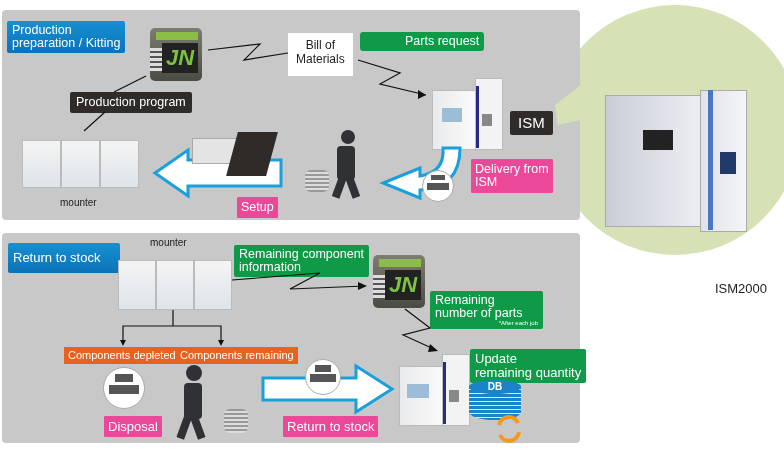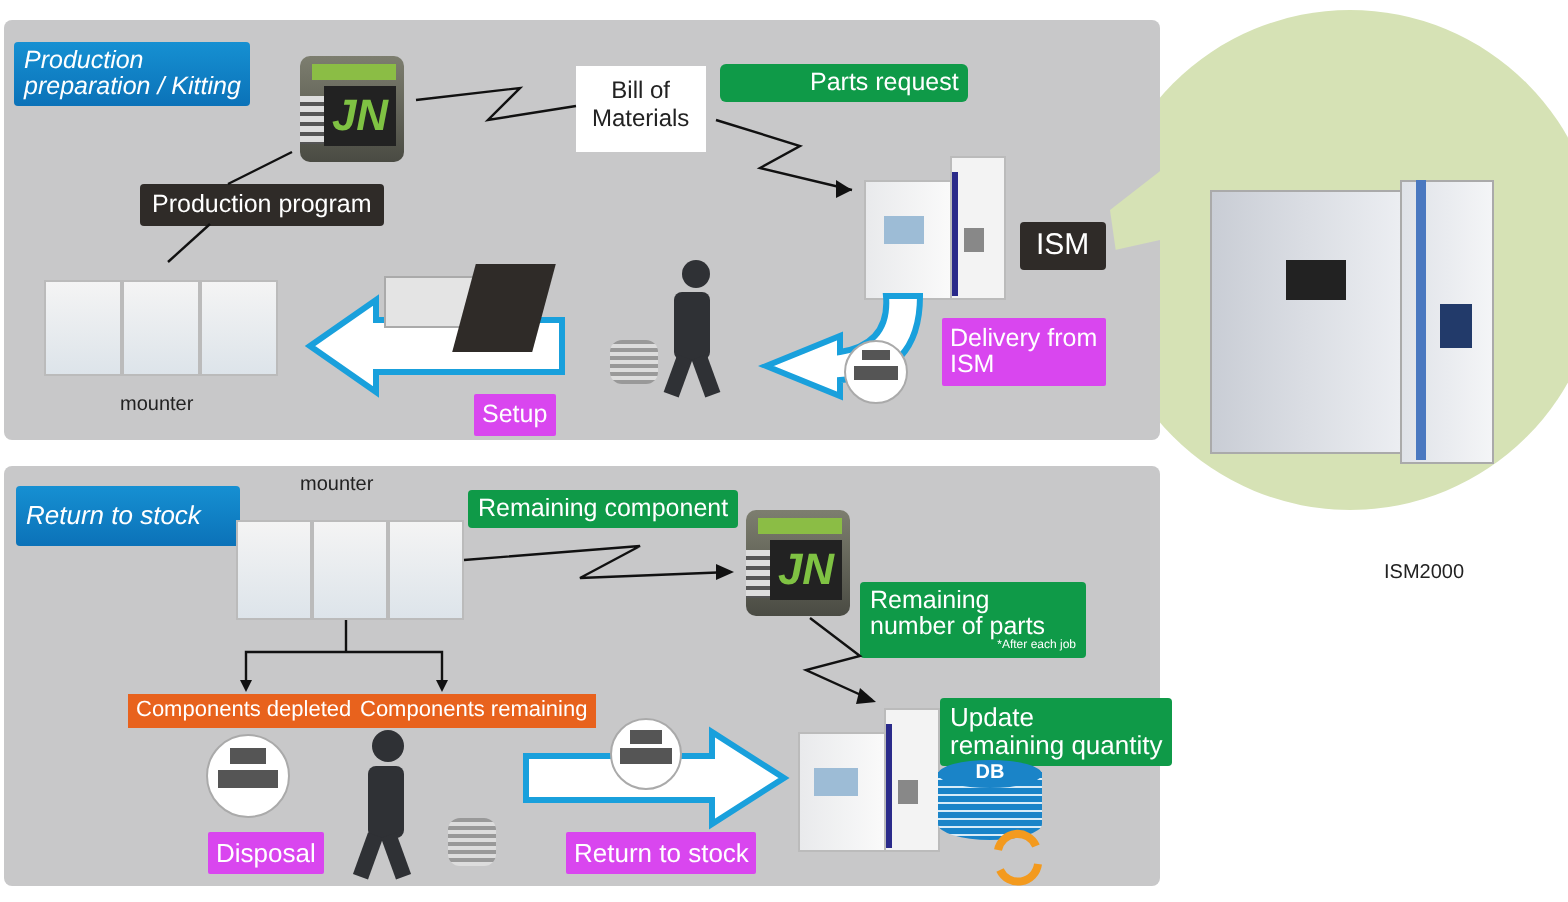--- a/index.html
+++ b/index.html
@@ -5,24 +5,24 @@
   html, body { margin:0; padding:0; background:#ffffff; }
   body { width:784px; height:451px; position:relative; overflow:hidden;
          font-family:"Liberation Sans", sans-serif; }
   .abs { position:absolute; }
   .panel { position:absolute; background:#c8c8c9; border-radius:4px; }
   #panel-top { left:2px; top:10px; width:578px; height:210px; }
   #panel-bottom { left:2px; top:233px; width:578px; height:210px; }
   .circle { position:absolute; left:550px; top:5px; width:250px; height:250px;
             border-radius:50%; background:#d6e2b5; }
   .lbl { position:absolute; color:#fff; font-size:12.5px; line-height:13px; white-space:nowrap; }
-  .blue-lbl { background:linear-gradient(#1690d2,#0b72b8); padding:3px 5px; border-radius:2px;font-style:italic; }
+  .blue-lbl { background:linear-gradient(#1690d2,#0b72b8); padding:3px 5px; border-radius:2px; }
   .black-lbl { background:#2f2b28; padding:4px 6px; border-radius:2px; }
   .green-lbl { background:#0f9a48; padding:3px 5px; border-radius:2px; }
-  .pink-lbl { background:#d946ef; padding:4px 4px; border-radius:1px; }
+  .pink-lbl { background:#ec4899; padding:4px 4px; border-radius:1px; }
   .orange-lbl { background:#e8621d; padding:2px 4px; font-size:11px; }
   .doc { position:absolute; background:#fff; color:#222; font-size:12px; line-height:14px; padding:5px 8px 10px 8px; }
   .plain { position:absolute; color:#222; font-size:11px; }
   svg { position:absolute; left:0; top:0; overflow:visible; }
 </style>
 </head>
 <body>
 
 <div class="circle"></div>
 
@@ -105,35 +105,36 @@
   <line x1="105" y1="112" x2="84" y2="131" stroke="#111" stroke-width="1.2"></line>
 </svg>
 
 <div class="abs" style="left:605px;top:90px;width:165px;height:140px;">
   <div class="abs" style="left:0;top:5px;width:95px;height:130px;background:linear-gradient(90deg,#c9cdd5,#eceef2);border:1px solid #aaa;"></div>
   <div class="abs" style="left:38px;top:40px;width:30px;height:20px;background:#222;"></div>
   <div class="abs" style="left:95px;top:0;width:45px;height:140px;background:linear-gradient(90deg,#dfe2e8,#f4f5f7);border:1px solid #aaa;"></div>
   <div class="abs" style="left:103px;top:0;width:5px;height:140px;background:#4a78c0;"></div>
   <div class="abs" style="left:115px;top:62px;width:16px;height:22px;background:#223a6a;"></div>
 </div>
-<div class="plain" style="left:692px;top:281px;font-size:10px;">ISM2000</div>
+<div class="plain" style="left:715px;top:281px;font-size:13px;">ISM2000</div>
 
 <div class="panel" id="panel-bottom"></div>
 
 <div class="lbl blue-lbl" style="left:8px;top:243px;width:102px;height:26px;line-height:26px;padding:2px 5px;font-size:13px;">Return to stock</div>
 
 <div class="plain" style="left:150px;top:237px;font-size:10px;">mounter</div>
 <div class="abs" style="left:118px;top:260px;width:114px;height:50px;">
   <div class="abs" style="left:0;top:0;width:36px;height:48px;background:linear-gradient(#f4f4f4,#dde4ea);border:1px solid #bbb;"></div>
   <div class="abs" style="left:38px;top:0;width:36px;height:48px;background:linear-gradient(#f4f4f4,#dde4ea);border:1px solid #bbb;"></div>
   <div class="abs" style="left:76px;top:0;width:36px;height:48px;background:linear-gradient(#f4f4f4,#dde4ea);border:1px solid #bbb;"></div>
 </div>
 
 <div class="lbl green-lbl" style="left:234px;top:245px;">
   <div>Remaining component</div>
+  <div>information</div>
 </div>
 
 <div class="abs" style="left:373px;top:255px;width:52px;height:53px;border-radius:5px;background:linear-gradient(#7d7e6f,#4a4b43);">
   <div class="abs" style="left:6px;top:4px;width:42px;height:8px;background:#8bbd45;"></div>
   <div class="abs" style="left:0;top:20px;width:14px;height:24px;background:repeating-linear-gradient(#ddd 0 3px,#555 3px 5px);"></div>
   <div class="abs" style="left:12px;top:15px;width:36px;height:30px;background:#222;color:#7fc243;font-weight:bold;font-style:italic;font-size:22px;line-height:30px;text-align:center;">JN</div>
 </div>
 
 <div class="lbl green-lbl" style="left:430px;top:291px;width:103px;padding:3px 5px 2px 5px;">
   <div>Remaining</div>

